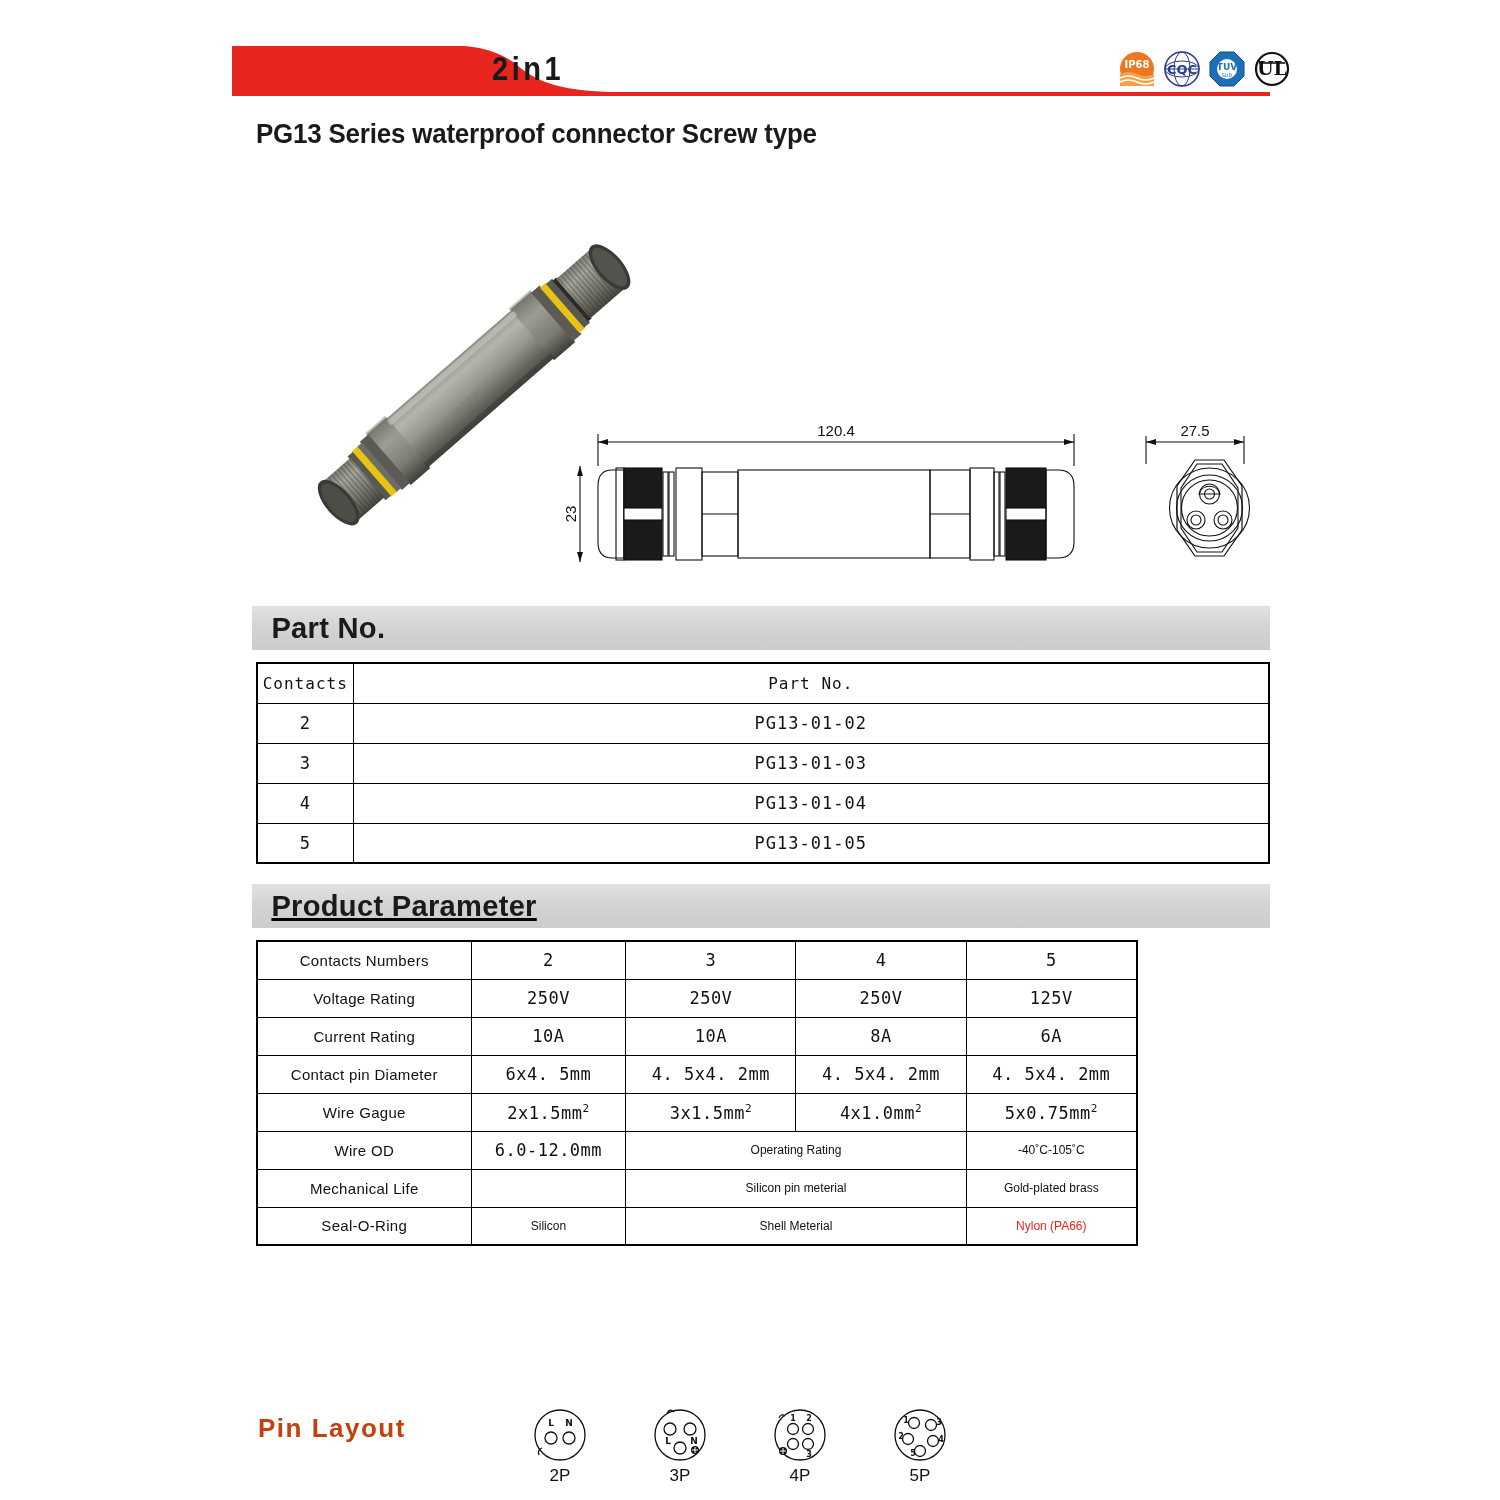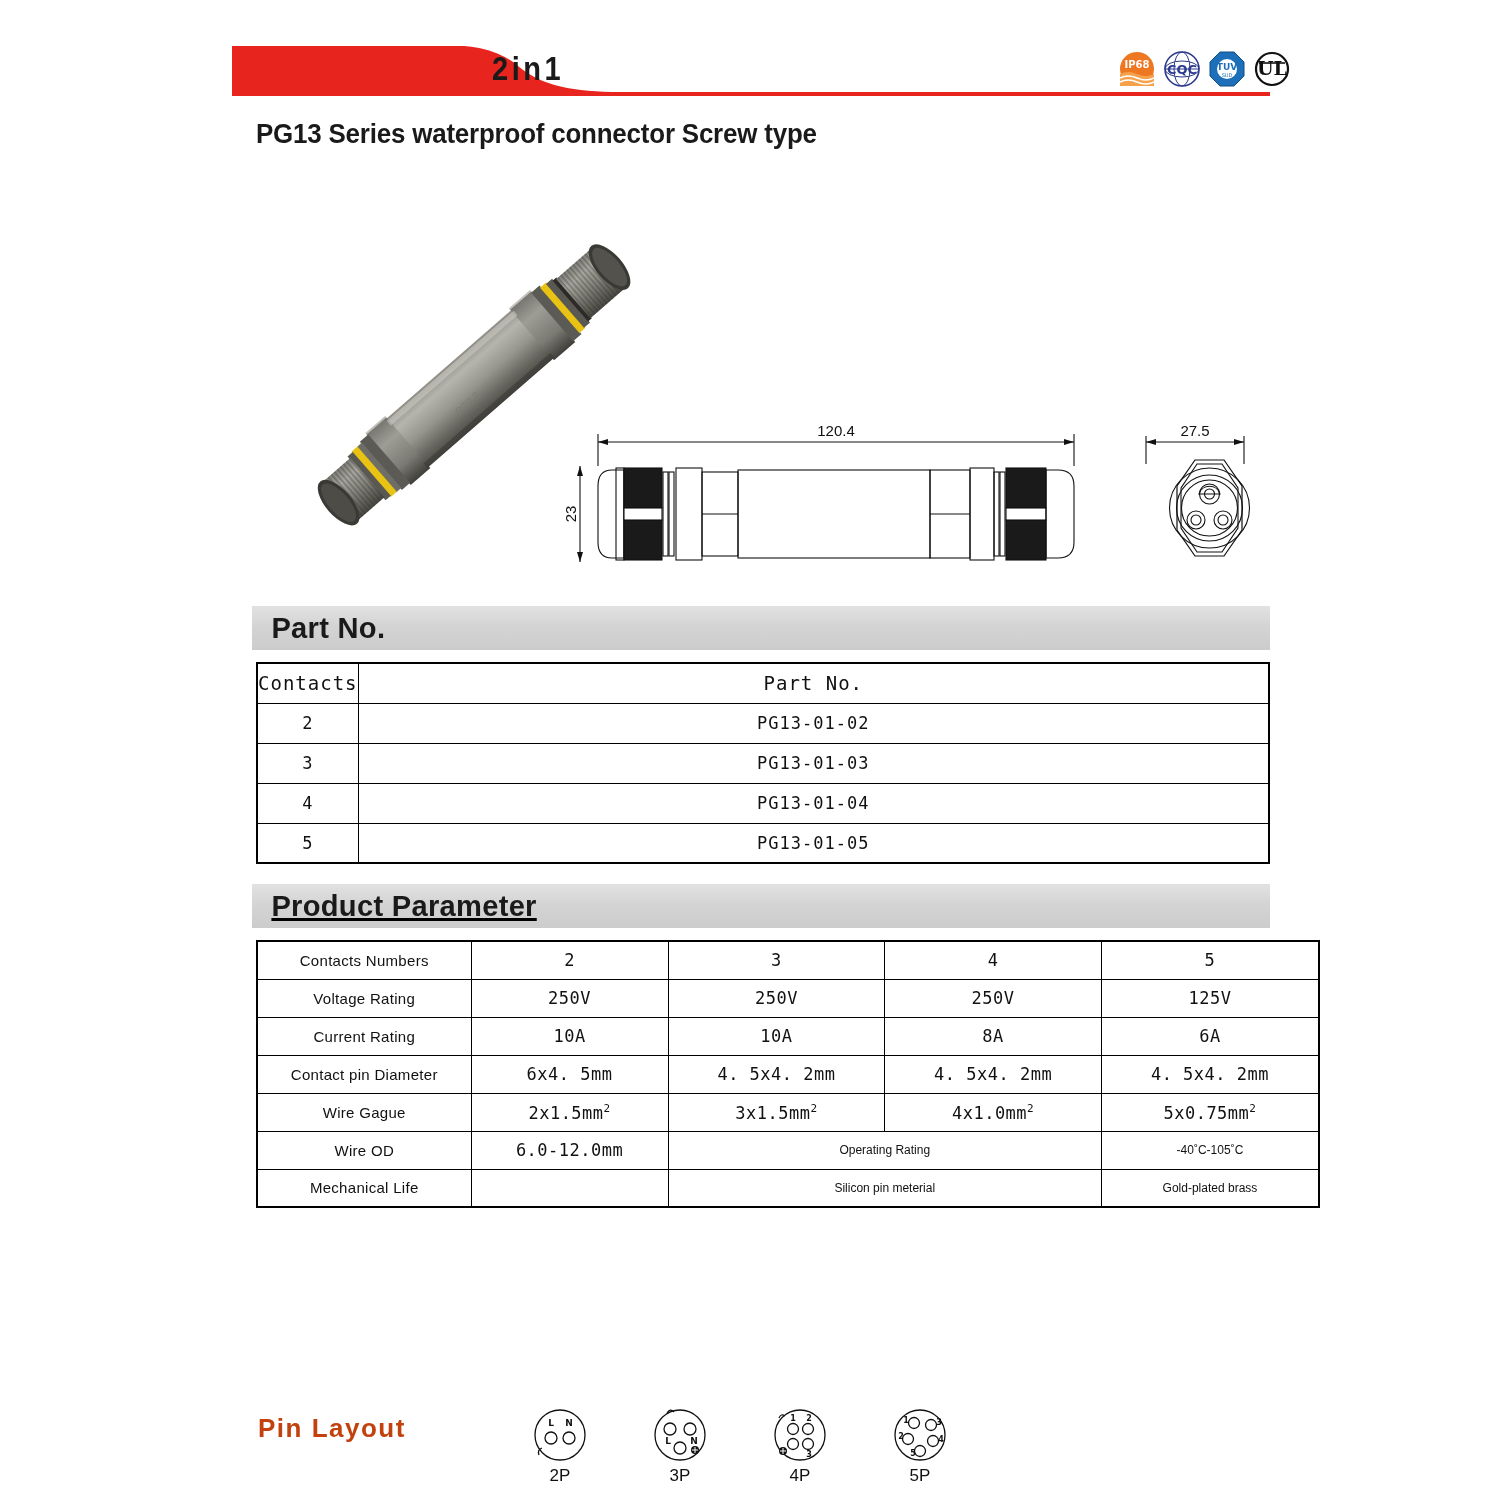--- a/index.html
+++ b/index.html
@@ -130,26 +130,26 @@
   .partno-table td {
     border: 1px solid #000;
     text-align: center;
     height: 40px;
     font-family: "DejaVu Sans Mono", monospace;
     font-size: 17px;
     color: #111;
     letter-spacing: 1px;
   }
   .partno-table td.col-contacts { width: 96px; }
-  .partno-table tr.hdr td { font-size: 19px; margin-left: 20px; }
+  .partno-table tr.hdr td { font-size: 16px; margin-left: 20px; }
 
   .param-table {
     position: absolute;
     left: 256px; top: 940px;
-    width: 1064px;
+    width: 882px;
     border: 2px solid #000;
   }
   .param-table td {
     border: 1px solid #000;
     text-align: center;
     height: 38px;
     font-size: 12px;
     color: #111;
     font-family: "Liberation Sans", sans-serif;
   }
@@ -476,20 +476,26 @@
     </tr>
 
     <tr>
       <td class="label">Mechanical Life</td>
       <td></td>
       <td colspan="2">Silicon pin meterial</td>
       <td>Gold-plated brass</td>
     </tr>
 
 
+    <tr>
+      <td class="label">Seal-O-Ring</td>
+      <td>Silicon</td>
+      <td colspan="2">Shell Meterial</td>
+      <td class="red">Nylon (PA66)</td>
+    </tr>
   </tbody>
 </table>
 
 <div class="pin-title">Pin Layout</div>
 
 <div class="pin-row">
 
   <div class="pin-item">
     <svg width="56" height="62" viewBox="0 0 56 62">
       <g stroke="#111" fill="none" stroke-width="1.3">

